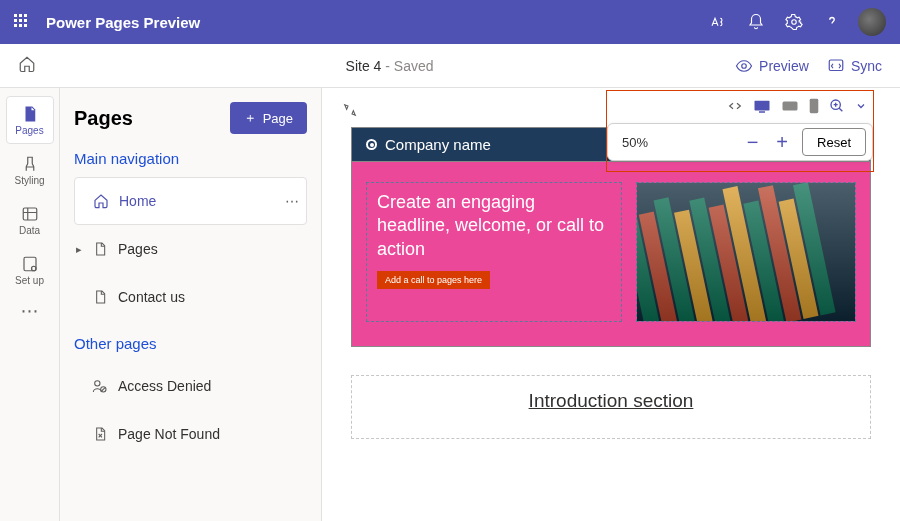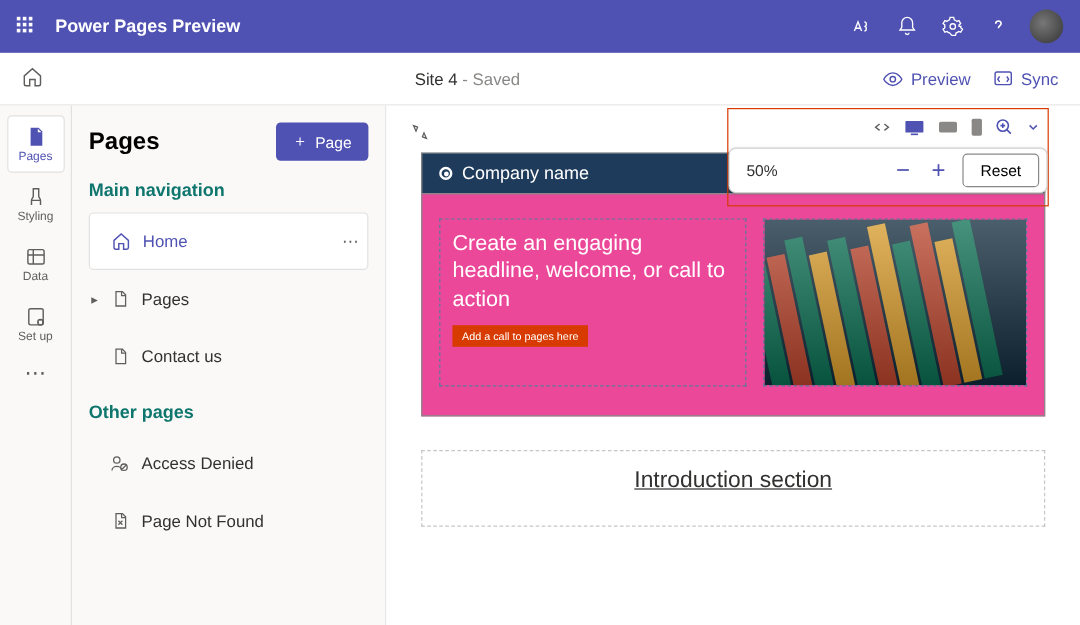--- a/index.html
+++ b/index.html
@@ -24,21 +24,21 @@
   .rail { width: 60px; background:#faf9f8; border-right:1px solid #e1e1e1; display:flex; flex-direction:column; align-items:center; padding-top:8px; }
   .rail-item { width:48px; height:48px; display:flex; flex-direction:column; align-items:center; justify-content:center; font-size:10px; color:#605e5c; cursor:pointer; border-radius:4px; margin-bottom:2px;}
   .rail-item.active { background:#fff; color:#4f52b2; border:1px solid #e1e1e1;}
   .rail-item svg { margin-bottom:2px; }
   .rail-ellipsis { color:#605e5c; font-size:18px; margin-top:4px; cursor:pointer;}
   
   .panel { width:262px; background:#faf9f8; border-right:1px solid #e1e1e1; padding:14px 14px 0 14px; overflow:auto;}
   .panel-hd { display:flex; align-items:center; justify-content:space-between; margin-bottom:16px;}
   .panel-hd h1 { font-size:20px; font-weight:600; }
   .btn-page { background:#4f52b2; color:#fff; border:none; height:32px; padding:0 14px; border-radius:4px; font-size:13px; display:flex; align-items:center; gap:6px; cursor:pointer;}
-  .panel h2 { font-size:15px; font-weight:700; margin:8px 0 10px 0; color:#0f766e;}
+  .panel h2 { font-size:15px; font-weight:400; margin:8px 0 10px 0; color:#1d4ed8;}
   .tree { list-style:none; margin-bottom:14px;}
   .tree li { display:flex; align-items:center; height:48px; padding-left:18px; font-size:14px; color:#323130; border-radius:4px; position:relative; cursor:pointer;}
   .tree li.active { background:#fff; color:#4f52b2; border:1px solid #e1e1e1;}
   .tree li .chev { position:absolute; left:2px; color:#605e5c; font-size:11px;}
   .tree li svg, .tree li .ico { margin-right:10px; flex-shrink:0;}
   .tree li .more { margin-left:auto; margin-right:6px; color:#605e5c; letter-spacing:1px;}
   
   .canvas-wrap { flex:1; position:relative; background:#fff; padding:12px 16px 0 16px; overflow:hidden;}
   .dev-tools { position:absolute; top:2px; right:26px; width:268px; height:82px; border:1px solid #d83b01; background:rgba(255,255,255,0); padding:0; }
   .dev-row1 { display:flex; justify-content:flex-end; align-items:center; gap:10px; height:30px; color:#605e5c; padding-right:6px;}

